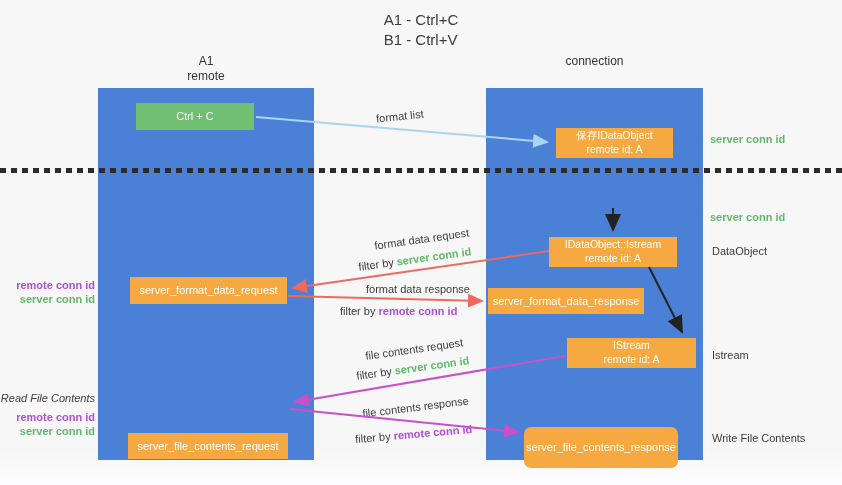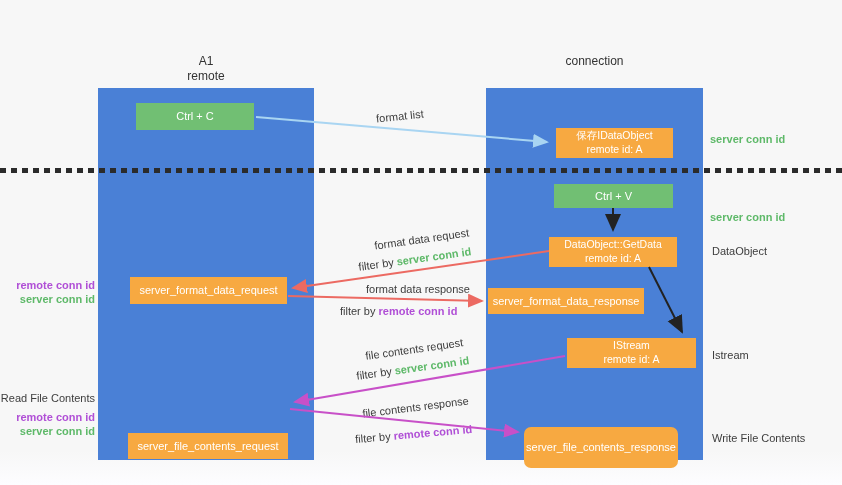--- a/index.html
+++ b/index.html
@@ -40,21 +40,21 @@
   .bold-green  { color: #5eb969; font-weight: bold; }
   .bold-purple { color: #b04fd6; font-weight: bold; }
   .s-conn1 { left: 710px; top: 133px; }
   .s-conn2 { left: 710px; top: 211px; }
   .s-dataobject { left: 712px; top: 245px; }
   .s-istream { left: 712px; top: 349px; }
   .s-write { left: 712px; top: 432px; }
   .s-left { left: 0; width: 95px; text-align: right; }
   .s-remote1 { top: 279px; }
   .s-server1 { top: 293px; }
-  .s-read    { top: 392px; }
+  .s-read    { top: 392px; font-style: italic; }
   .s-remote2 { top: 411px; }
   .s-server2 { top: 425px; }
 
   .flow { position: absolute; font-size: 11px; color: #3d3d3d; white-space: nowrap; }
   .f-formatlist { left: 376px; top: 110px; transform: rotate(-6deg); }
   .f-fmtreq1  { left: 374px; top: 233px; transform: rotate(-8deg); }
   .f-fmtreq2  { left: 358px; top: 253px; transform: rotate(-8deg); }
   .f-fmtresp1 { left: 366px; top: 283px; }
   .f-fmtresp2 { left: 340px; top: 305px; }
   .f-filereq1 { left: 365px; top: 343px; transform: rotate(-8deg); }
@@ -62,20 +62,26 @@
   .f-fileresp1{ left: 362px; top: 401px; transform: rotate(-7deg); }
   .f-fileresp2{ left: 355px; top: 428px; transform: rotate(-5deg); }
 
   svg.arrows { position: absolute; left: 0; top: 0; pointer-events: none; }
 </style>
 </head>
 <body>
 
 <div class="canvas">
 
+  <div class="title-wrap">
+    <div class="title-block">
+      <div>A1 - Ctrl+C</div>
+      <div>B1 - Ctrl+V</div>
+    </div>
+  </div>
 
   <div class="lane-header lh-a">
     <div>A1</div>
     <div>remote</div>
   </div>
   <div class="lane-header lh-b">
     <div>connection</div>
   </div>
 
   <div class="lane lane-a"></div>
@@ -83,25 +89,22 @@
 
   <div class="dotted-line"></div>
 
   <div class="node green n-ctrlc">
     <div>Ctrl + C</div>
   </div>
   <div class="node orange n-save">
     <div>保存IDataObject</div>
     <div>remote id: A</div>
   </div>
-  <div class="node green n-ctrlv">
-    <div>Ctrl + V</div>
-  </div>
   <div class="node orange n-getdata">
-    <div>DataObject::GetData</div>
+    <div>IDataObject::Istream</div>
     <div>remote id: A</div>
   </div>
   <div class="node orange n-fmtreq">
     <div>server_format_data_request</div>
   </div>
   <div class="node orange n-fmtresp">
     <div>server_format_data_response</div>
   </div>
   <div class="node orange n-istream">
     <div>IStream</div>

